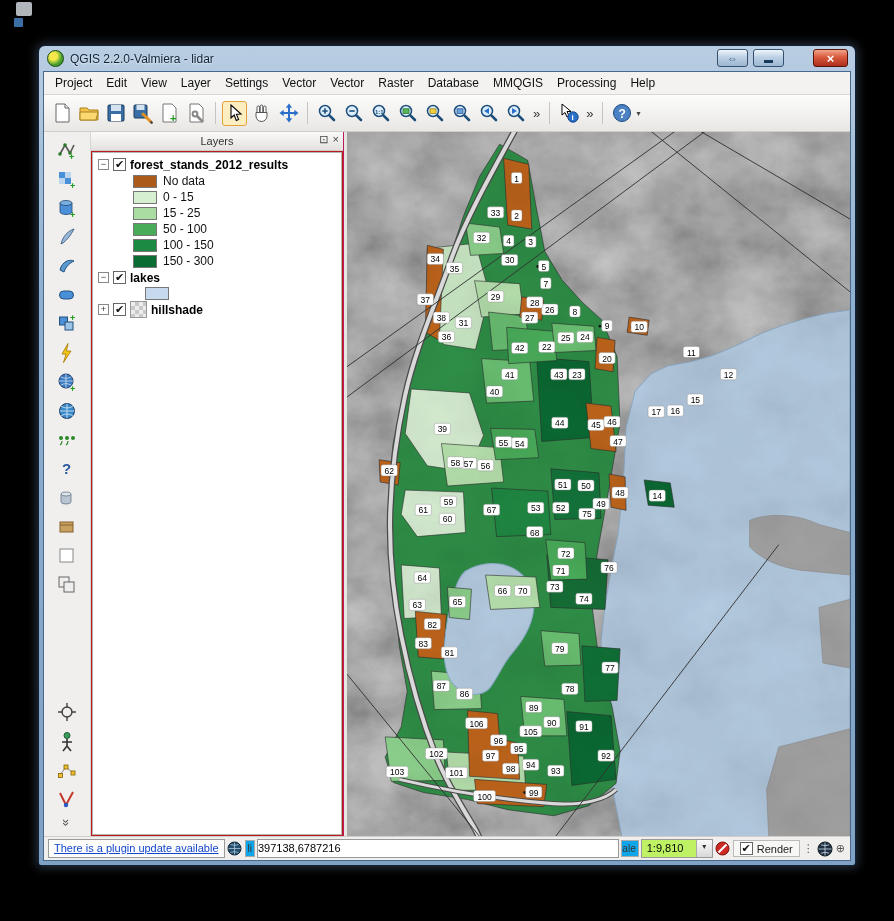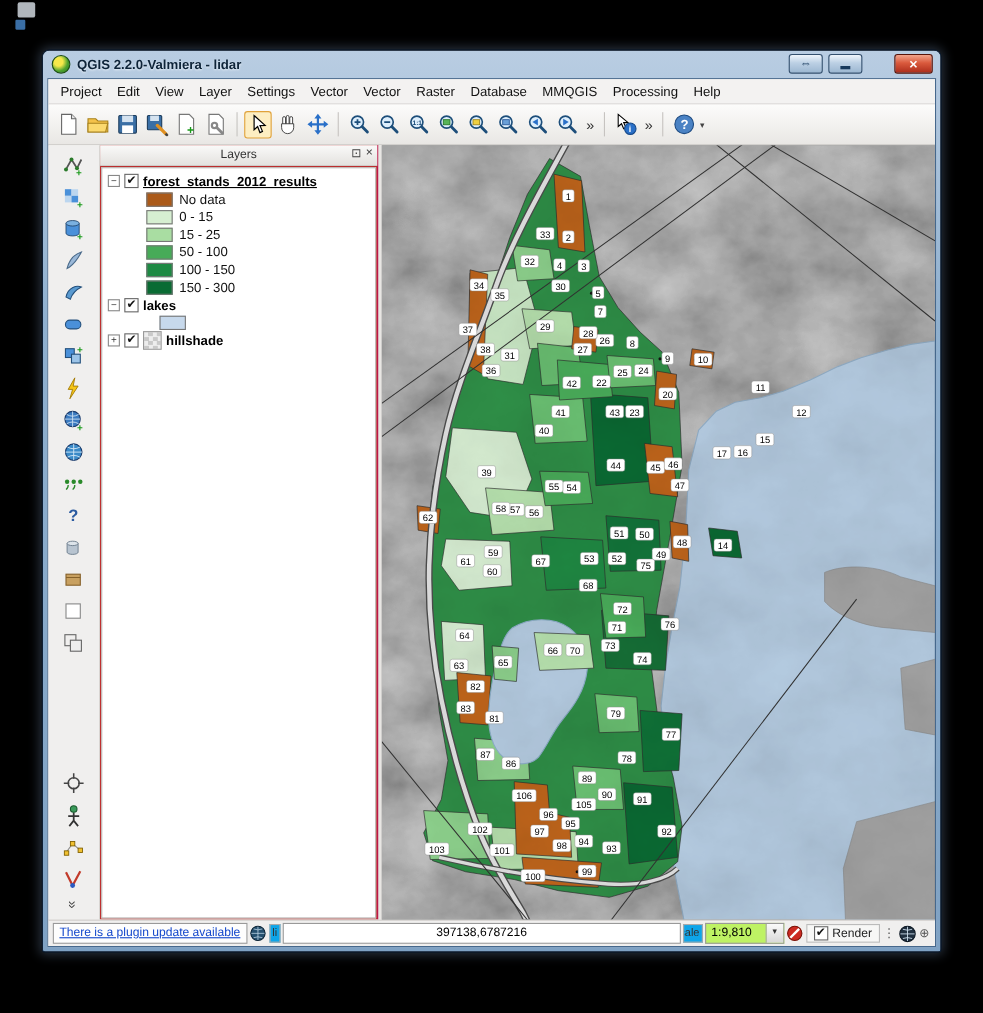--- a/index.html
+++ b/index.html
@@ -13,21 +13,21 @@
 
   
   .window{position:absolute;left:38px;top:45px;width:818px;height:821px;box-sizing:border-box;
           background:linear-gradient(#b9cde2,#8fb0cf 30%,#7fa2c4);
           border:1px solid #10233a;border-radius:7px 7px 3px 3px;
           padding:0 4px 4px;
           box-shadow:0 0 10px 2px rgba(130,160,200,.30),0 5px 16px rgba(0,0,0,.85)}
   .titlebar{height:25px;display:flex;align-items:center;gap:6px;padding:0 4px;position:relative}
   .qgis-logo{width:15px;height:15px;border-radius:50%;
              background:radial-gradient(circle at 35% 35%,#f6e84a 0 28%,#4da32f 60%,#2a7a1a);border:1px solid #1d4d12}
-  .title{font-size:12px;font-weight:bold;color:#0d2338;text-shadow:0 1px 2px rgba(255,255,255,.75)}
+  .title{font-size:12px;font-weight:normal;color:#0d2338;text-shadow:0 1px 2px rgba(255,255,255,.75)}
   .win-buttons{position:absolute;right:3px;top:3px;display:flex;gap:5px;align-items:center}
   .wbtn{width:31px;height:18px;box-sizing:border-box;border:1px solid #34506e;border-radius:3px;
         background:linear-gradient(#f0f6fc,#bcd0e4 45%,#9cb7d1);
         display:flex;align-items:center;justify-content:center;font-size:11px;color:#17395c}
   .wbtn .minbar{width:9px;height:3px;background:#17395c;margin-top:6px}
   .wbtn.close{width:35px;margin-left:24px;background:linear-gradient(#f2a58c,#da5a3d 45%,#ad2e1c);
               border-color:#571409;color:#fff;font-weight:bold;font-size:13px}
 
   .window-body{height:calc(100% - 25px);box-sizing:border-box;background:#f0efee;
                border:1px solid #46688c;display:flex;flex-direction:column}
@@ -60,21 +60,21 @@
   .panel-header{height:18px;background:linear-gradient(#fafaf9,#e4e2df);border-bottom:1px solid #cfccc9;
                 display:flex;align-items:center;justify-content:center;position:relative;font-size:11px;color:#333}
   .panel-controls{position:absolute;right:4px;top:1px;display:flex;gap:4px;font-size:11px;color:#444}
   .panel-body{flex:1;background:#fff;border:1px solid #b8b5b2;margin:1px;overflow:hidden;padding-top:3px}
   .tree-row{display:flex;align-items:center;gap:4px;height:17px;padding-left:5px;font-size:12px}
   .expander{width:9px;height:9px;box-sizing:content-box;border:1px solid #888;background:#fff;font-size:9px;
             line-height:8px;text-align:center;color:#333;flex:0 0 auto}
   .cb{width:13px;height:13px;box-sizing:border-box;border:1px solid #666;background:#fff;font-size:11px;
       line-height:10px;text-align:center;color:#111;flex:0 0 auto}
   .layer-name{font-weight:bold;color:#000}
-  .layer-name.selected{text-decoration:underline}
+  .layer-name.selected{}
   .legend-row{display:flex;align-items:center;gap:6px;height:16px;padding-left:40px;font-size:12px;color:#111}
   .swatch{width:22px;height:11px;border:1px solid #777;flex:0 0 auto}
   .lakes-swatch-row{padding-left:52px;height:15px;display:flex;align-items:center}
   .hs-icon{width:15px;height:15px;border:1px solid #999;
            background:repeating-conic-gradient(#c9c9c9 0 25%,#ededed 0 50%) 0 0/8px 8px;flex:0 0 auto}
 
   .splitter{width:3px;background:#e8e6e3}
 
   
   .map-area{flex:1;position:relative;background:#9c9c9c;overflow:hidden}
@@ -82,21 +82,21 @@
 
   
   .statusbar{height:23px;background:#f0efee;border-top:1px solid #cfccc9;display:flex;align-items:center;
              gap:2px;padding:0 4px;font-size:11px;color:#222}
   .plugin-link{border:1px solid #999;background:#fdfdfd;padding:1px 5px;color:#1347cc;text-decoration:underline;
                white-space:nowrap;height:15px;line-height:15px}
   .sb-icon{width:16px;height:16px;display:flex;align-items:center;justify-content:center;flex:0 0 auto}
   .mini{font-size:10px;color:#333;border:1px solid #aaa;background:#0ea5e9;padding:0 2px;height:15px;line-height:15px;
         overflow:hidden;white-space:nowrap}
   .mini.clip{width:12px;direction:rtl}
-  .coord-box{flex:1;height:17px;border:1px solid #999;background:#fff;text-align:center;line-height:17px;color:#000}
+  .coord-box{flex:1;height:17px;border:1px solid #999;background:#fff;text-align:left;line-height:17px;color:#000}
   .scale-combo{display:flex;height:17px;border:1px solid #999;background:#bef264;flex:0 0 auto}
   .scale-val{padding:0 5px;line-height:16px;color:#000;min-width:44px}
   .combo-btn{width:15px;background:linear-gradient(#fafafa,#d8d8d8);border-left:1px solid #aaa;text-align:center;
              line-height:14px;font-size:8px;color:#333}
   .render-box{display:flex;align-items:center;gap:4px;border:1px solid #bbb;background:#f7f7f6;padding:0 6px;
               height:17px;box-sizing:border-box}
   .dots{color:#555;font-size:11px;padding:0 1px}
 </style>
 </head>
 <body>

